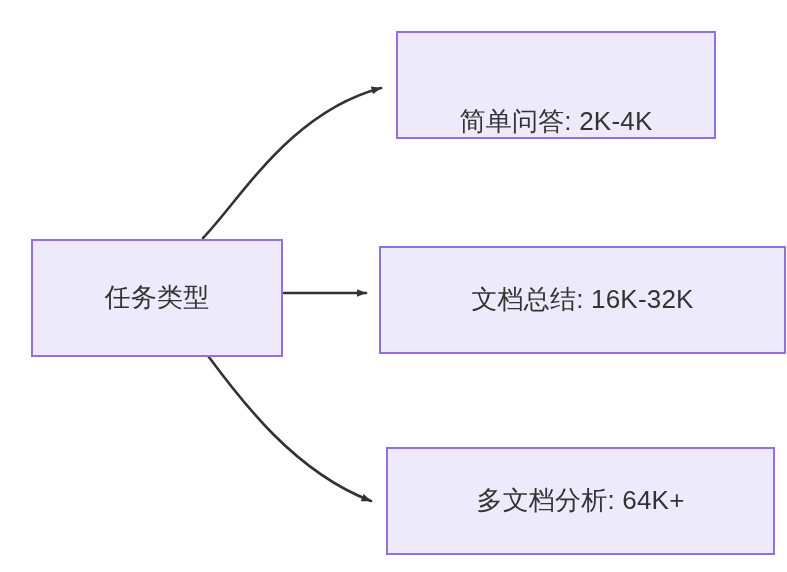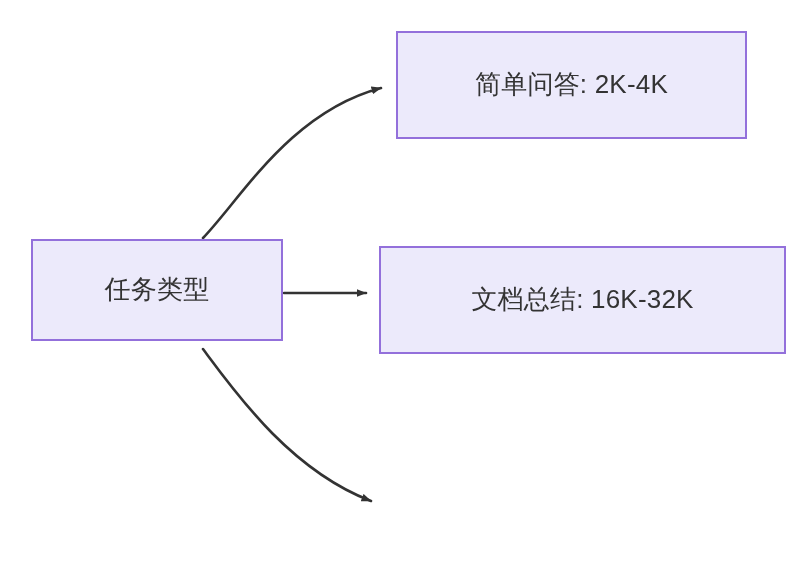--- a/index.html
+++ b/index.html
@@ -37,27 +37,28 @@
     font-size: 26px;
     line-height: 1.2;
     letter-spacing: 0.2px;
     white-space: nowrap;
     text-align: center;
   }
   #node-source {
     left: 31px;
     top: 239px;
     width: 252px;
-    height: 102px;
+    height: 118px;
   }
   #node-t1 {
     left: 396px;
     top: 31px;
-    width: 351px;
+    width: 320px;
     height: 108px;
+    align-items: flex-end;
   }
   #node-t2 {
     left: 379px;
     top: 239px;
     width: 407px;
     height: 108px;
     margin-top: 7px;
   }
   #node-t3 {
     left: 386px;
@@ -90,14 +91,17 @@
   </div>
 
   <div class="node" id="node-t1">
     <span class="node-label">简单问答: 2K-4K</span>
   </div>
 
   <div class="node" id="node-t2">
     <span class="node-label">文档总结: 16K-32K</span>
   </div>
 
+  <div class="node" id="node-t3">
+    <span class="node-label">多文档分析: 64K+</span>
+  </div>
 
 </div>
 
 </body></html>

